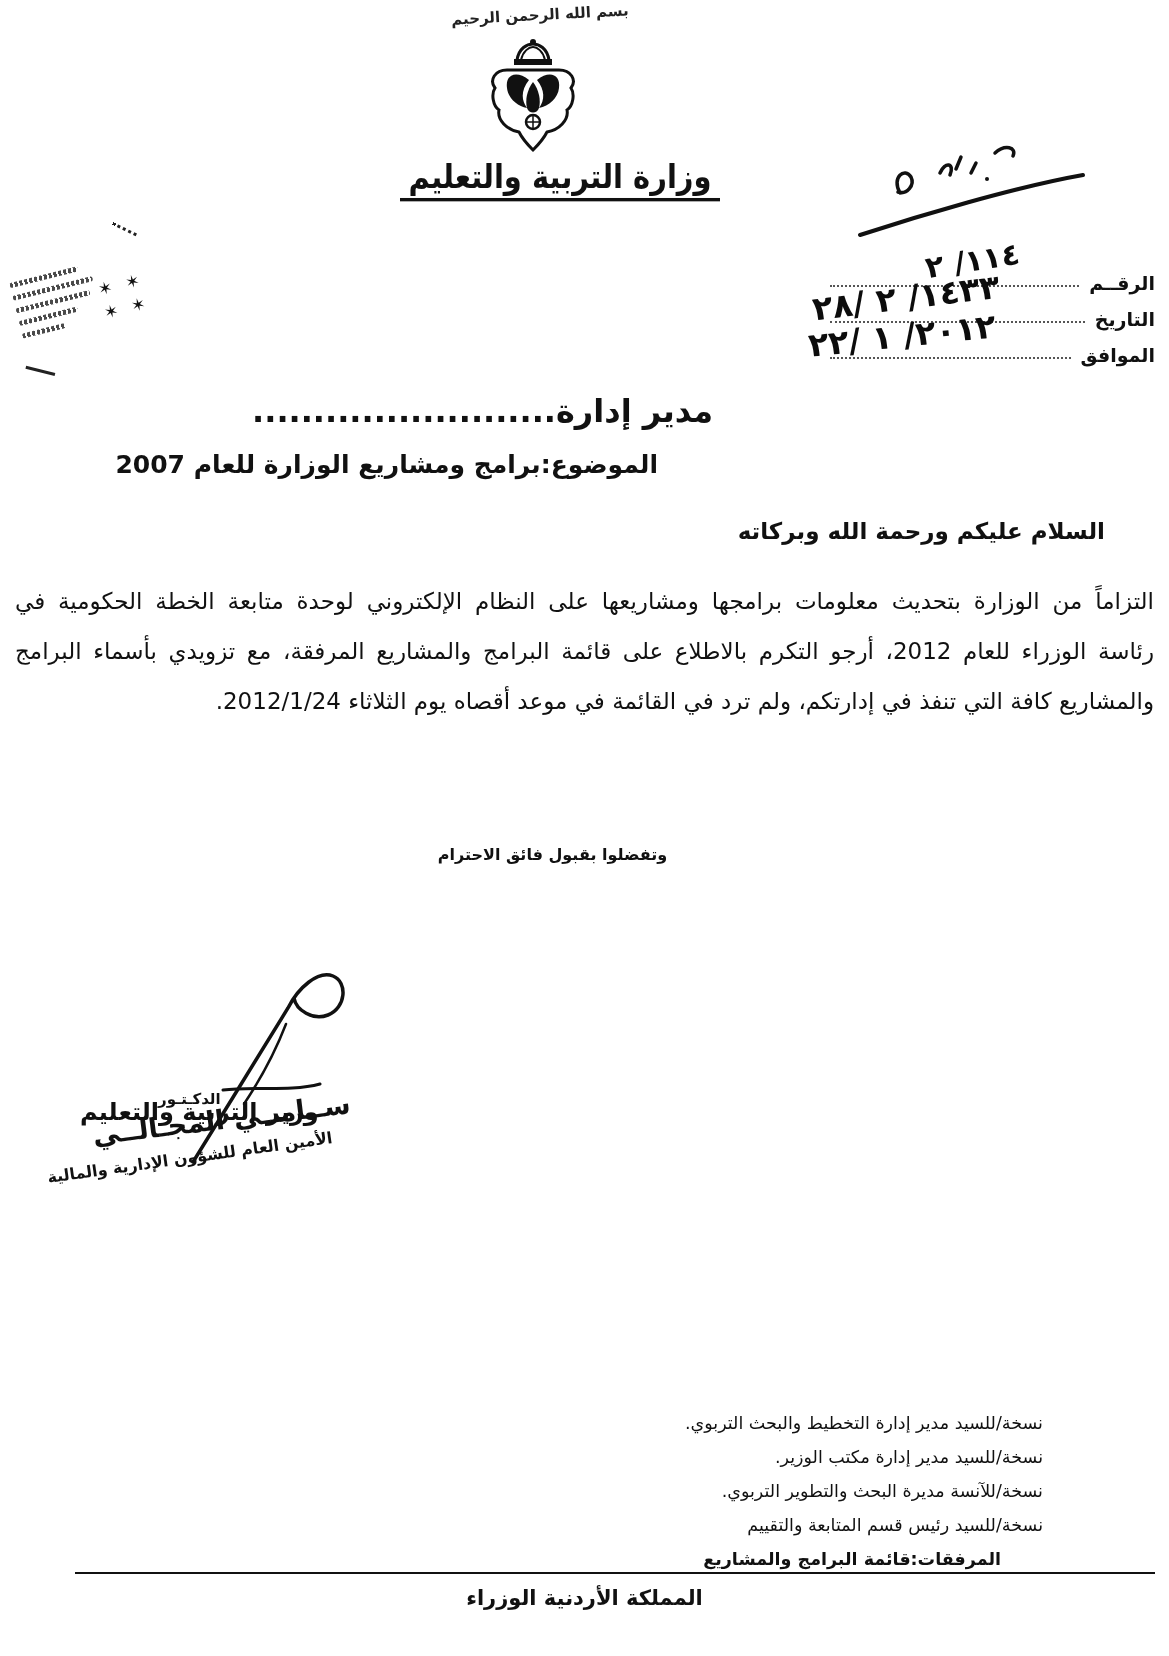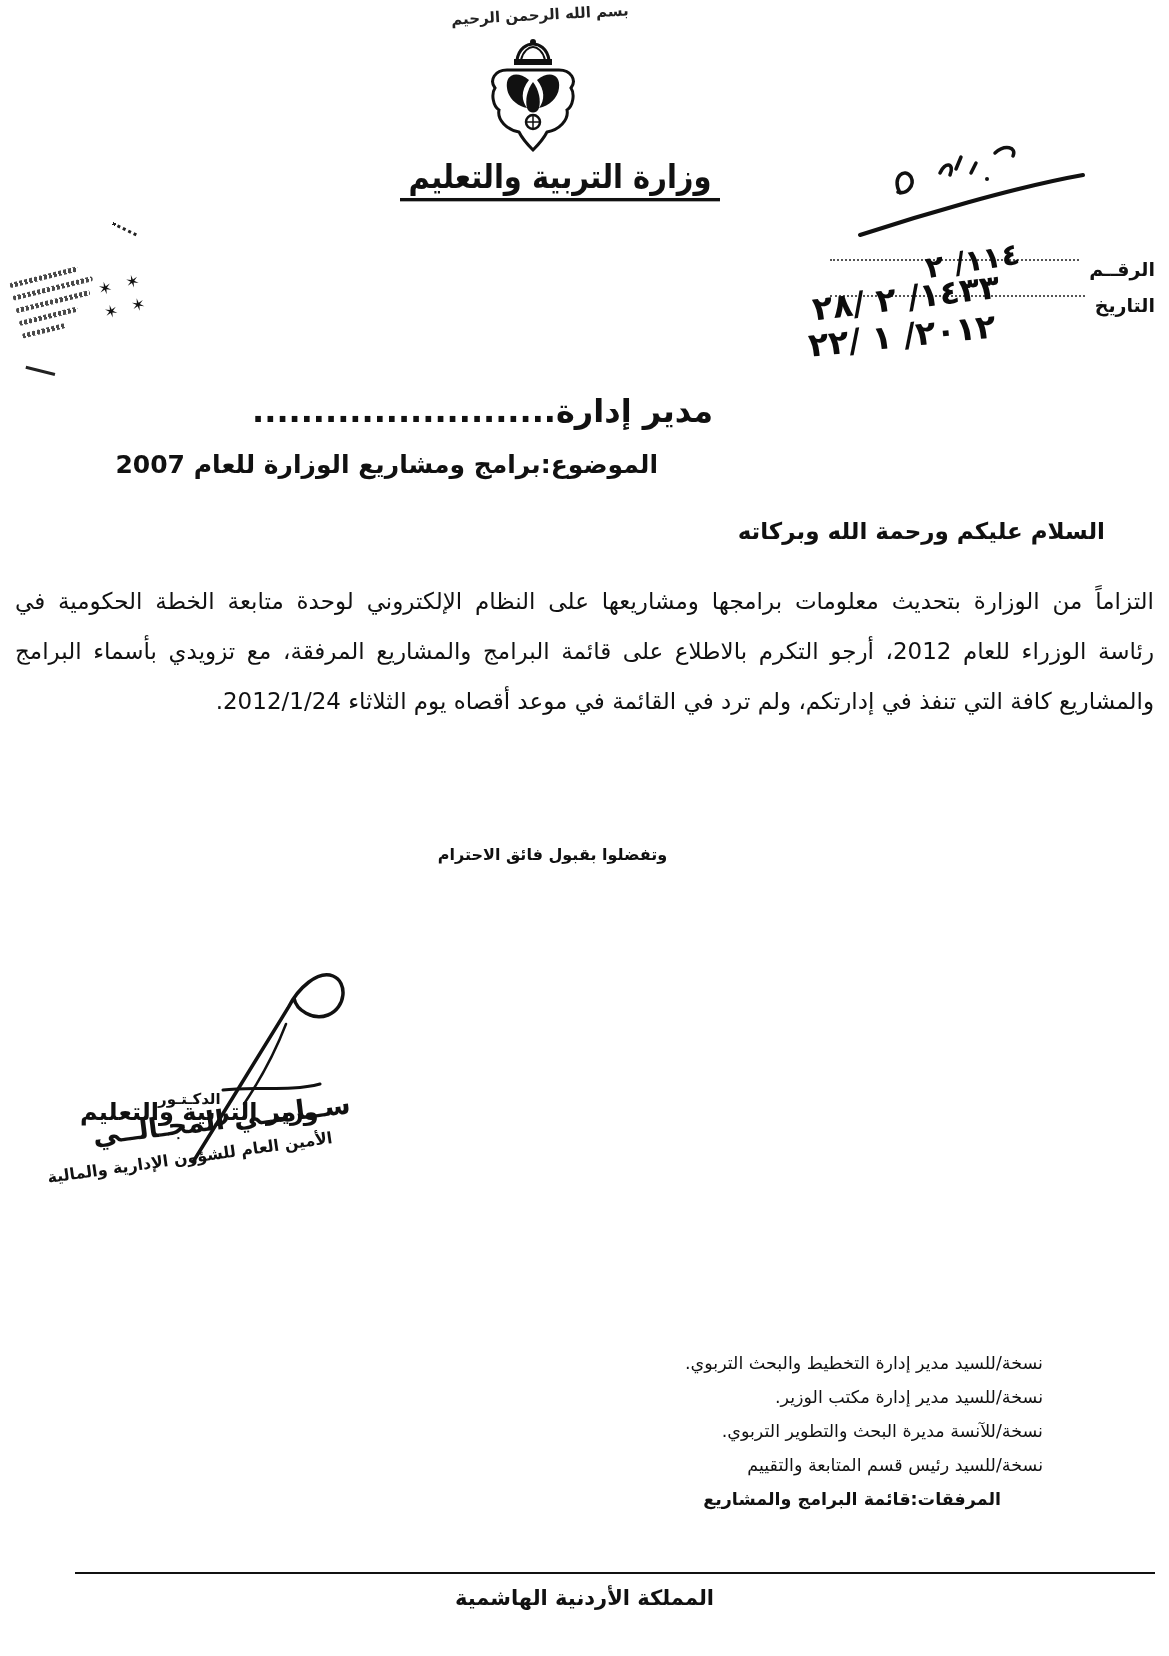--- a/index.html
+++ b/index.html
@@ -23,21 +23,21 @@
   .ministry-name{
     left:400px;top:160px;width:320px;
     text-align:center;font-size:29px;font-weight:bold;direction:rtl;
     transform:scaleY(1.12);letter-spacing:-1px;
     border-bottom:3px solid #111;padding-bottom:2px;
   }
   
   .scribble{left:845px;top:135px;width:250px;height:110px;}
   
   .ref-fields{right:14px;top:258px;width:335px;direction:rtl;}
-  .ref-row{display:flex;align-items:flex-start;height:36px;}
+  .ref-row{display:flex;align-items:flex-end;height:36px;}
   .ref-label{font-size:19px;font-weight:bold;white-space:nowrap;padding-left:6px;}
   .ref-leader{flex:1;border-bottom:2px dotted #555;margin:0 4px 7px 10px;height:1px;}
   .hand{
     font-weight:bold;direction:rtl;white-space:nowrap;color:#0c0c0c;
   }
   .hand-num{left:925px;top:243px;font-size:30px;transform:rotate(-9deg);}
   .hand-date{left:812px;top:278px;font-size:33px;transform:rotate(-7deg);}
   .hand-agree{left:808px;top:316px;font-size:33px;transform:rotate(-6deg);}
   
   .stamp{
@@ -62,21 +62,21 @@
     font-size:16px;font-weight:bold;direction:rtl;white-space:nowrap;}
   
   .sig-swirl{left:168px;top:962px;width:190px;height:205px;}
   .sig-title{left:80px;top:1054px;font-size:24px;font-weight:bold;direction:rtl;white-space:nowrap;margin-top:44px;}
   .sig-honorific{left:158px;top:1090px;font-size:15px;font-weight:bold;direction:rtl;letter-spacing:4px;}
   .sig-name{left:92px;top:1104px;font-size:27px;font-weight:bold;direction:rtl;
     transform:rotate(-7deg);white-space:nowrap;letter-spacing:1px;}
   .sig-position{left:46px;top:1148px;font-size:16px;font-weight:bold;direction:rtl;
     transform:rotate(-8deg);white-space:nowrap;}
   
-  .copies{right:126px;top:1346px;width:420px;direction:rtl;text-align:right;
+  .copies{right:126px;top:1406px;width:420px;direction:rtl;text-align:right;
     font-size:17.5px;line-height:34px;}
   .attachments{font-weight:bold;padding-right:42px;}
   
   .footer-divider{left:75px;top:1572px;width:1080px;height:2px;background:#111;}
   .kingdom{left:0;top:1586px;width:100%;text-align:center;
     font-size:21px;font-weight:bold;direction:rtl;}
   .contact{left:0;top:1616px;width:100%;text-align:center;direction:rtl;
     font-size:16.5px;font-weight:bold;}
   svg{display:block;}
 </style>
@@ -114,20 +114,24 @@
     </svg>
   </div>
 
   <div class="abs ref-fields">
     <div class="ref-row">
       <span class="ref-label">الرقــم</span>
       <span class="ref-leader"></span>
     </div>
     <div class="ref-row">
       <span class="ref-label">التاريخ</span>
+      <span class="ref-leader"></span>
+    </div>
+    <div class="ref-row">
+      <span class="ref-label">الموافق</span>
       <span class="ref-leader"></span>
     </div>
   </div>
   <div class="abs hand hand-num">١١٤/ ٢</div>
   <div class="abs hand hand-date">١٤٣٣/ ٢ /٢٨</div>
   <div class="abs hand hand-agree">٢٠١٢/ ١ /٢٢</div>
 
   <div class="abs stamp">
     <div class="stamp-dash-a"></div>
     <div class="stamp-lines">
@@ -172,15 +176,15 @@
 
   <div class="abs copies">
     <div>نسخة/للسيد مدير إدارة التخطيط والبحث التربوي.</div>
     <div>نسخة/للسيد مدير إدارة مكتب الوزير.</div>
     <div>نسخة/للآنسة  مديرة البحث والتطوير التربوي.</div>
     <div>نسخة/للسيد رئيس قسم المتابعة والتقييم</div>
     <div class="attachments">المرفقات:قائمة البرامج والمشاريع</div>
   </div>
 
   <div class="abs footer-divider"></div>
-  <div class="abs kingdom">المملكة الأردنية الهاشمية</div>
+  <div class="abs kingdom">المملكة الأردنية الوزراء</div>
 
 </div>
 
 </body></html>

